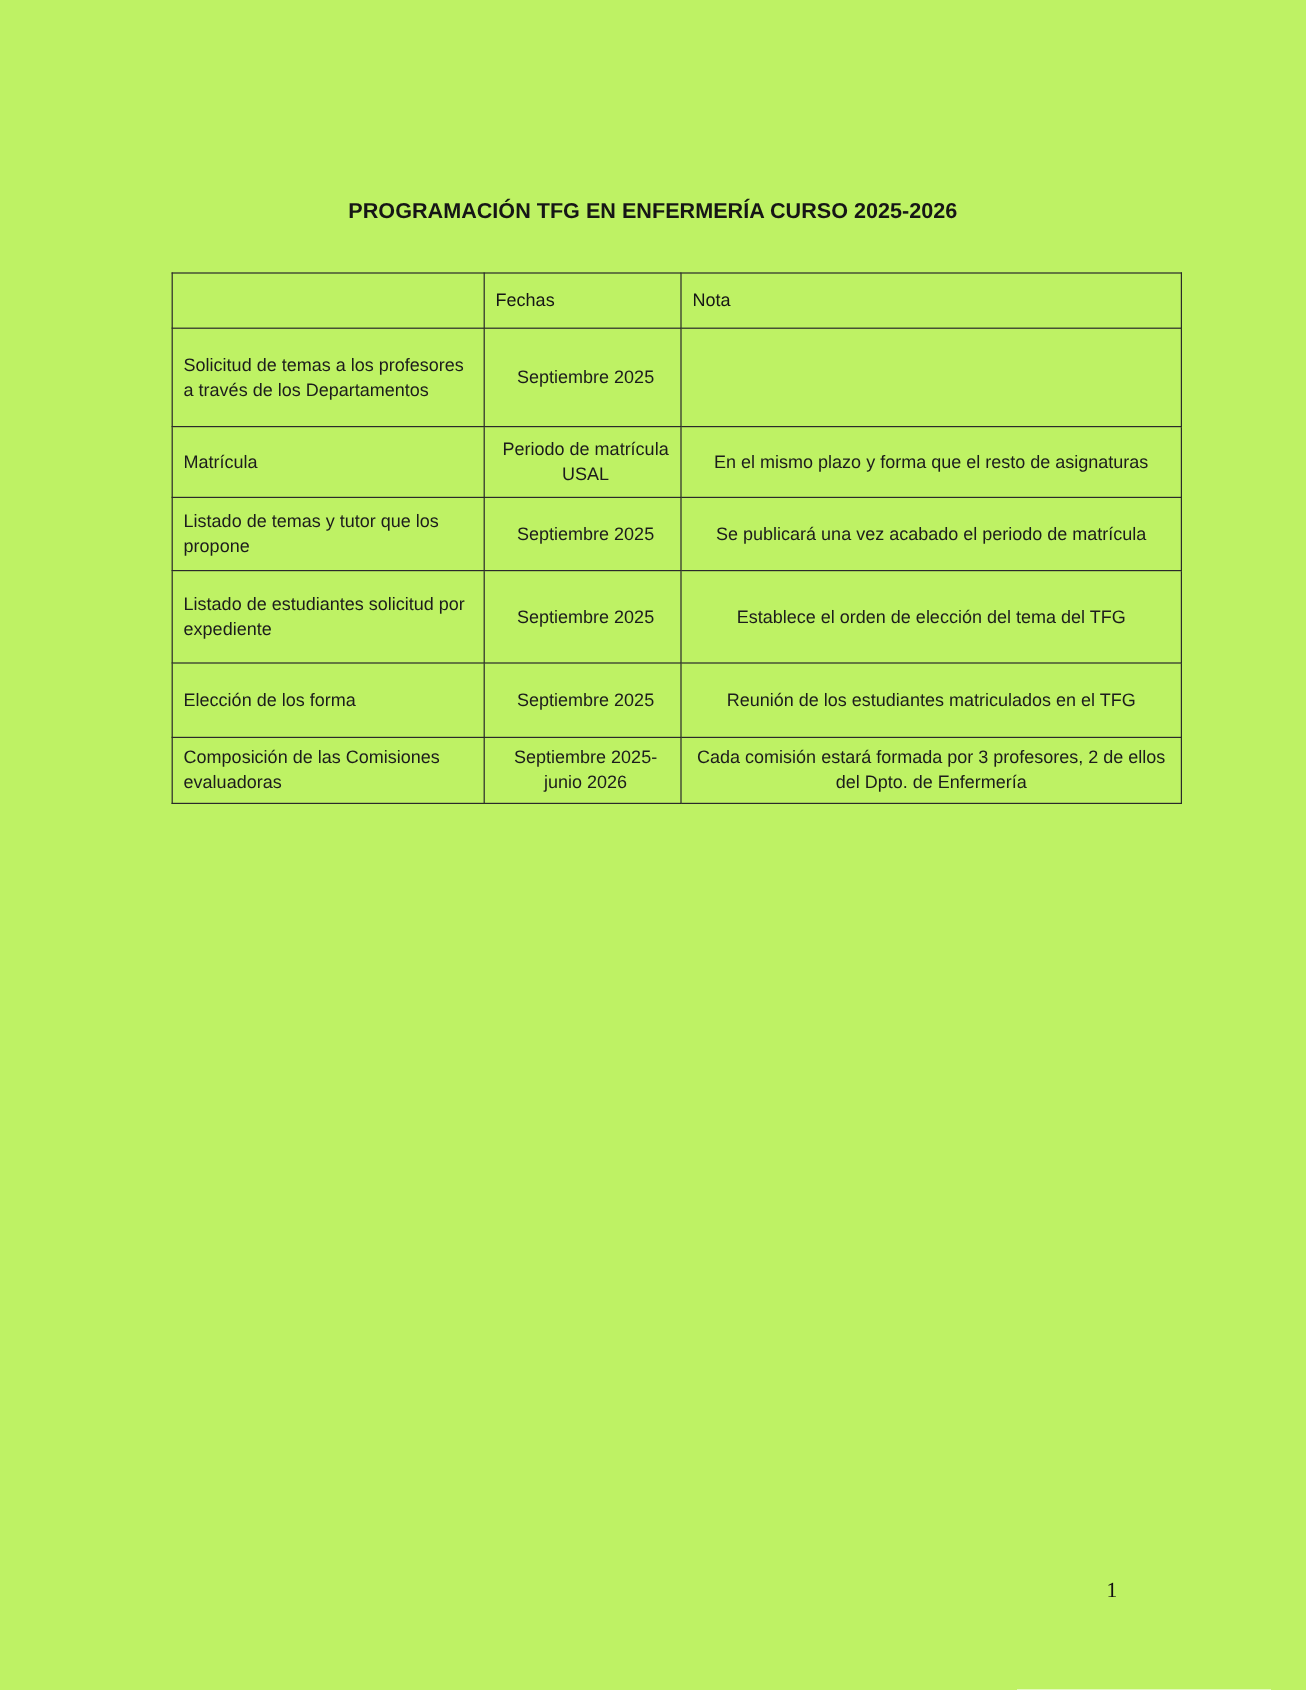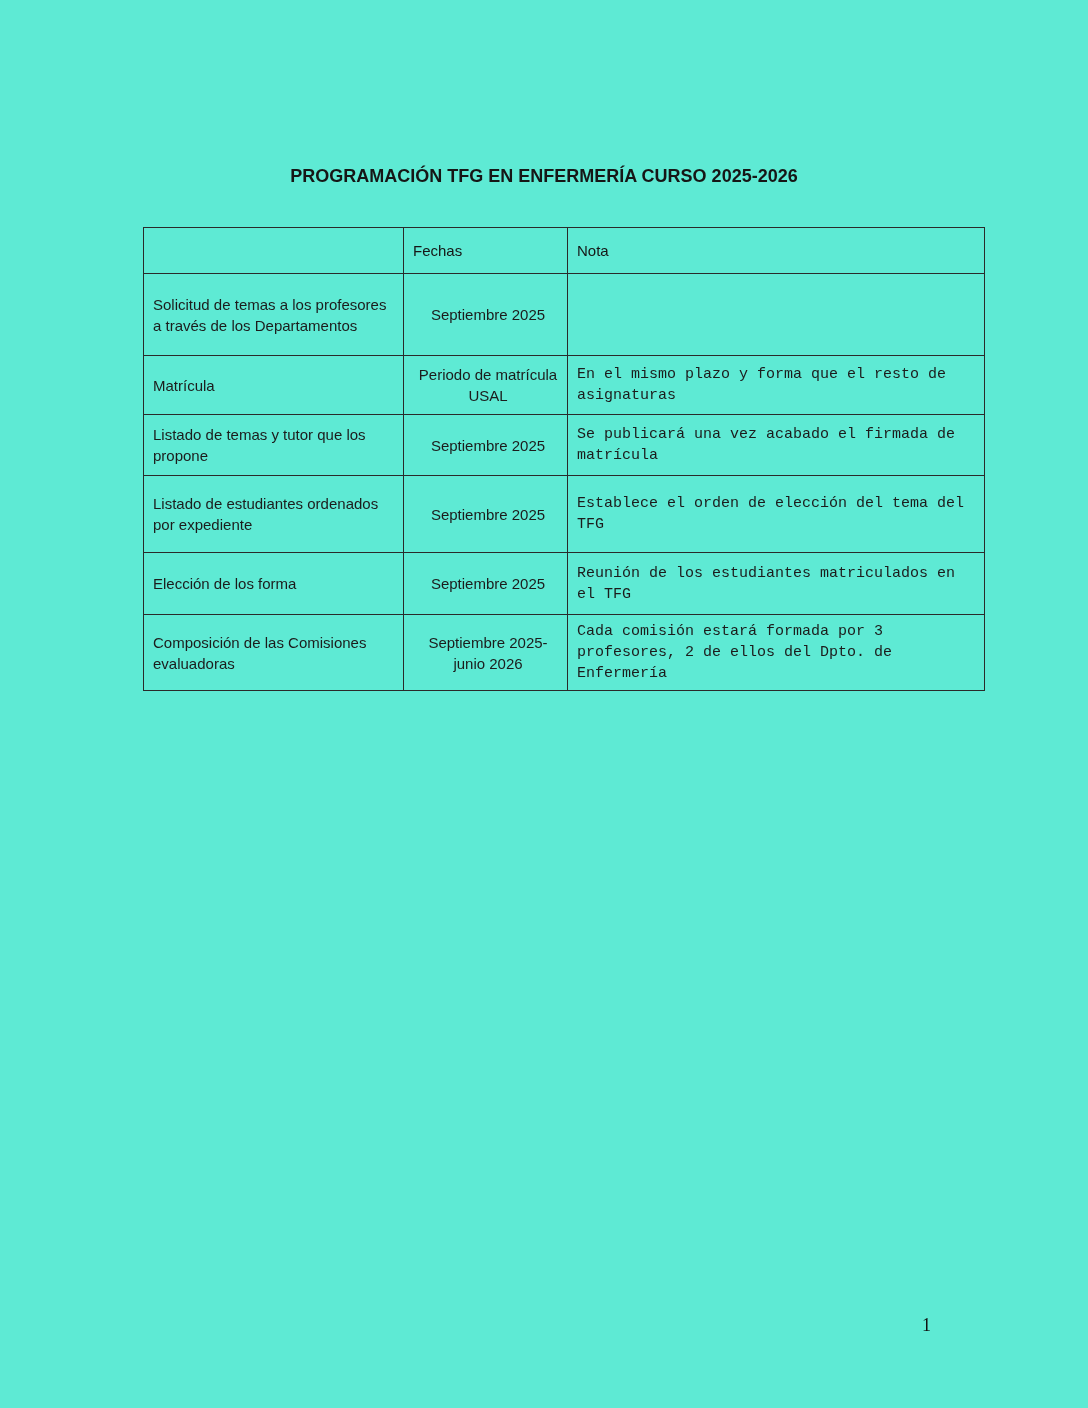--- a/index.html
+++ b/index.html
@@ -8,21 +8,21 @@
     height: 1408px;
     background: #ffffff;
     font-family: "Liberation Sans", sans-serif;
     color: #1a1a1a;
     overflow: hidden;
   }
   .page {
     position: relative;
     width: 1088px;
     height: 1408px;
-    background: #5eead4;
+    background: #bef264;
   }
   .doc-title {
     position: absolute;
     top: 166px;
     left: 0;
     width: 1088px;
     text-align: center;
     font-size: 18px;
     font-weight: bold;
     letter-spacing: 0px;
@@ -54,21 +54,21 @@
     font-weight: normal;
     text-align: left;
     height: 46px;
     color: #161616;
   }
   .schedule-table td.cell-task { text-align: left; }
   .schedule-table td.cell-fecha {
     text-align: center;
     padding-left: 14px;
   }
-  .schedule-table td.cell-nota { text-align: left; font-family: Liberation Mono, monospace; }
+  .schedule-table td.cell-nota { text-align: center; }
   
   .schedule-table tbody tr:nth-child(1) { height: 82px; }
   .schedule-table tbody tr:nth-child(2) { height: 59px; }
   .schedule-table tbody tr:nth-child(3) { height: 61px; }
   .schedule-table tbody tr:nth-child(4) { height: 77px; }
   .schedule-table tbody tr:nth-child(5) { height: 62px; }
   .schedule-table tbody tr:nth-child(6) { height: 50px; }
   .schedule-table tbody tr:nth-child(7) { height: 45px; }
   .schedule-table tbody tr:nth-child(8) { height: 60px; }
   .page-number {
@@ -107,24 +107,24 @@
         <td class="cell-nota"></td>
       </tr>
       <tr>
         <td class="cell-task">Matrícula</td>
         <td class="cell-fecha">Periodo de matrícula USAL</td>
         <td class="cell-nota">En el mismo plazo y forma que el resto de asignaturas</td>
       </tr>
       <tr>
         <td class="cell-task">Listado de temas y tutor que los propone</td>
         <td class="cell-fecha">Septiembre 2025</td>
-        <td class="cell-nota">Se publicará una vez acabado el firmada de matrícula</td>
+        <td class="cell-nota">Se publicará una vez acabado el periodo de matrícula</td>
       </tr>
       <tr>
-        <td class="cell-task">Listado de estudiantes ordenados por expediente</td>
+        <td class="cell-task">Listado de estudiantes solicitud por expediente</td>
         <td class="cell-fecha">Septiembre 2025</td>
         <td class="cell-nota">Establece el orden de elección del tema del TFG</td>
       </tr>
       <tr>
         <td class="cell-task">Elección de los forma</td>
         <td class="cell-fecha">Septiembre 2025</td>
         <td class="cell-nota">Reunión de los estudiantes matriculados en el TFG</td>
       </tr>
       <tr>
         <td class="cell-task">Composición de las Comisiones evaluadoras</td>

